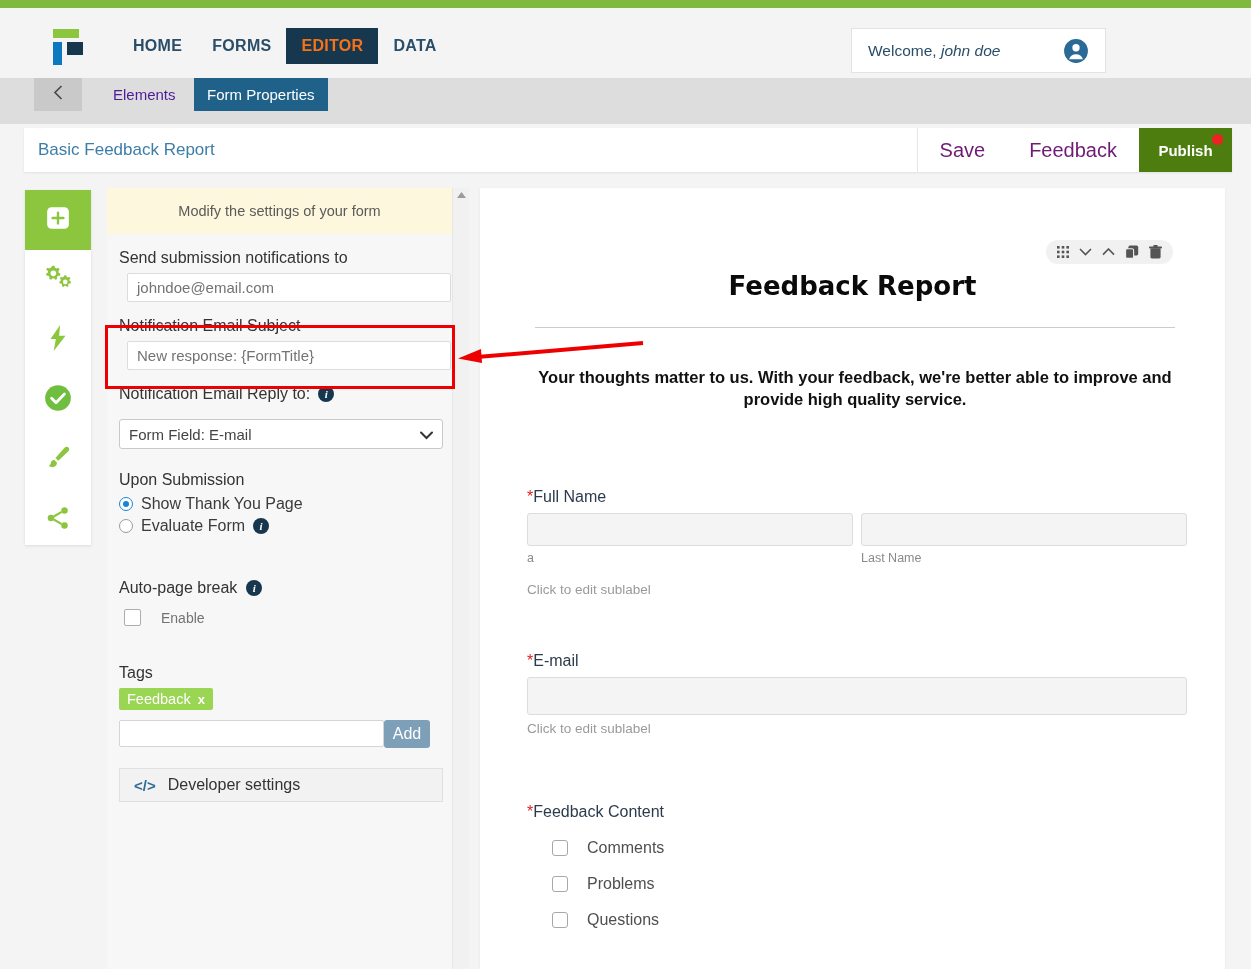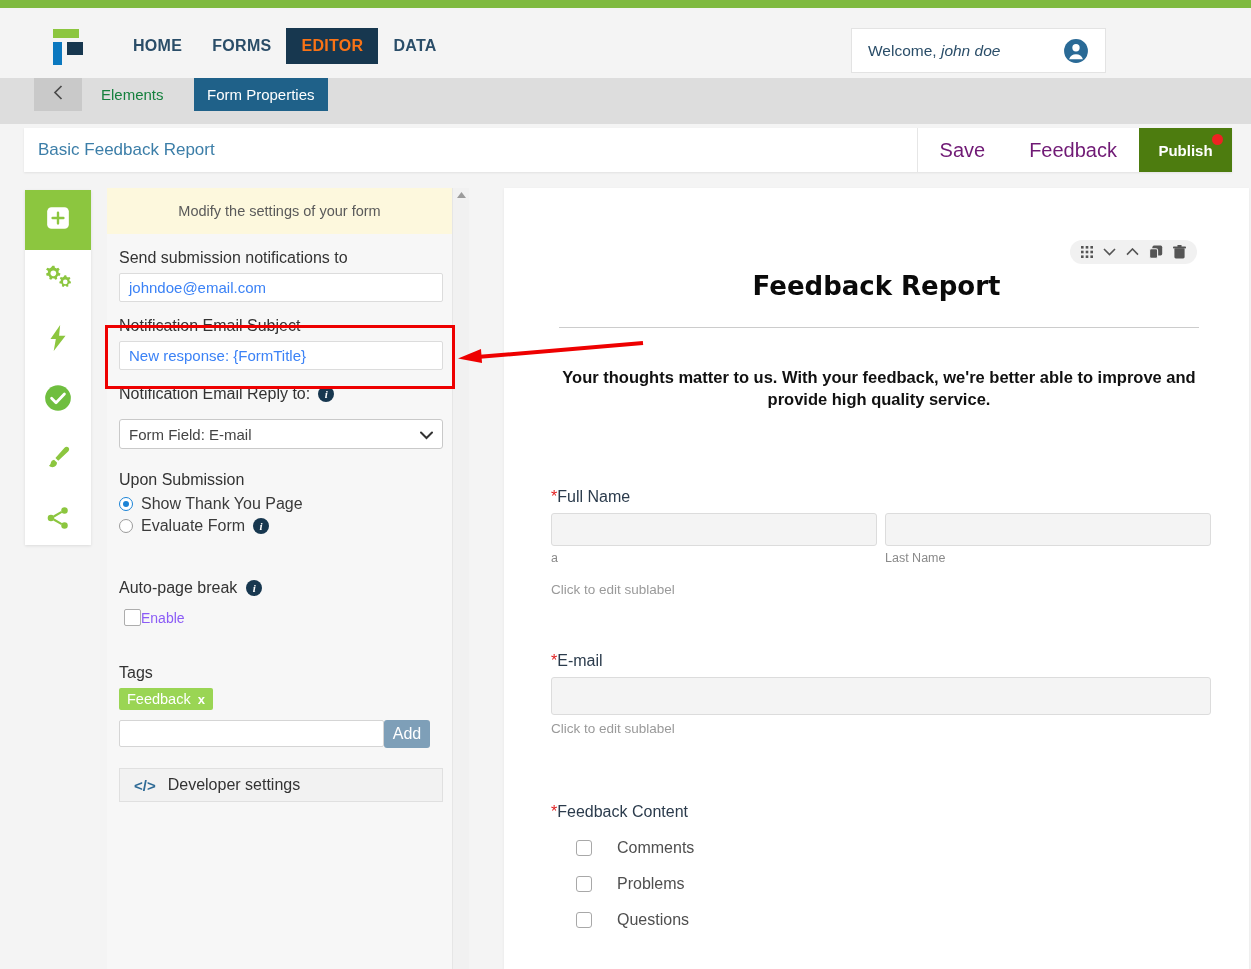--- a/index.html
+++ b/index.html
@@ -78,21 +78,21 @@
     background: #c9c9c9;
     display: flex; align-items: center; justify-content: center;
     cursor: pointer;
   }
   .tab {
     position: absolute; top: 0; height: 33px;
     display: flex; align-items: center;
     padding: 0 13px; font-size: 15px;
     cursor: pointer;
   }
-  .tab-elements { left: 88px; color: #15803d; text-align: center; }
+  .tab-elements { left: 100px; color: #4c1d95; text-align: center; }
   .tab-formprops {
     left: 194px; background: #1f6189; color: #ffffff;
   }
 
   
   .titlebar {
     position: absolute; top: 128px; left: 24px;
     width: 1208px; height: 44px;
     background: #ffffff;
     display: flex; align-items: stretch;
@@ -154,23 +154,23 @@
     font-size: 16px; color: #333333;
     margin-top: 15px; margin-bottom: 6px;
     display: flex; align-items: center; gap: 8px;
   }
   .text-input {
     width: 324px; height: 29px;
     background: #ffffff;
     border: 1px solid #dcdcdc;
     border-radius: 2px;
     padding: 0 9px;
-    font-size: 15px; color: #3b82f6;
+    font-size: 15px; color: #737373;
     font-family: "Liberation Sans", sans-serif;
-    display: flex; align-items: center;
+    display: flex; align-items: center; margin-left: 8px;
   }
   .select-input {
     width: 324px; height: 30px;
     background: #ffffff;
     border: 1px solid #c9c9c9;
     border-radius: 3px;
     padding: 0 9px;
     font-size: 15px; color: #444444;
     display: flex; align-items: center; justify-content: space-between;
     margin-top: 16px;
@@ -200,23 +200,23 @@
   }
   .radio.checked {
     border: 1px solid #1b83d6; background: #ffffff;
   }
   .radio.checked::after {
     content: ""; position: absolute;
     left: 3px; top: 3px; width: 6px; height: 6px;
     border-radius: 50%; background: #1b83d6;
   }
   .check-row {
-    display: flex; align-items: center; gap: 0;
+    display: flex; align-items: center; gap: 20px;
     margin-top: 12px; margin-left: 5px;
-    font-size: 14px; color: #8b5cf6;
+    font-size: 14px; color: #737373;
     cursor: pointer;
   }
   .checkbox {
     width: 17px; height: 17px;
     border: 1px solid #adadad; background: #ffffff;
     border-radius: 2px; flex: none;
   }
   .tag-pill {
     display: inline-flex; align-items: center; gap: 7px;
     background: #9ad554; color: #ffffff;
@@ -255,21 +255,21 @@
     width: 17px; height: 781px;
     background: #f1f1f1; border-left: 1px solid #e6e6e6;
   }
   .panel-scroll-arrow {
     width: 17px; height: 14px;
     display: flex; align-items: center; justify-content: center;
   }
 
   
   .preview {
-    position: absolute; left: 504px; top: 188px;
+    position: absolute; left: 480px; top: 188px;
     width: 745px; height: 781px;
     background: #ffffff;
     box-shadow: 0 1px 3px rgba(0,0,0,0.06);
     overflow: hidden;
   }
   .elem-toolbar {
     position: absolute; right: 52px; top: 52px;
     background: #f1f1f1; border-radius: 14px;
     height: 24px; display: flex; align-items: center;
     gap: 10px; padding: 0 11px;
@@ -300,21 +300,21 @@
     border-radius: 3px; height: 33px;
   }
   .sublabel {
     font-size: 12.5px; color: #8a8a8a; margin-top: 5px;
   }
   .editsub {
     font-size: 13.5px; color: #9a9a9a; margin-top: 17px;
   }
   .name-row { display: flex; gap: 8px; }
   .cb-row {
-    display: flex; align-items: center; gap: 25px;
+    display: flex; align-items: center; gap: 19px;
     margin-top: 18px; margin-left: 25px;
     font-size: 16px; color: #4f4f4f;
     cursor: pointer;
   }
   .cb-box {
     width: 16px; height: 16px;
     border: 1px solid #a8a8a8; background: #ffffff;
     border-radius: 3px; flex: none;
   }
 

